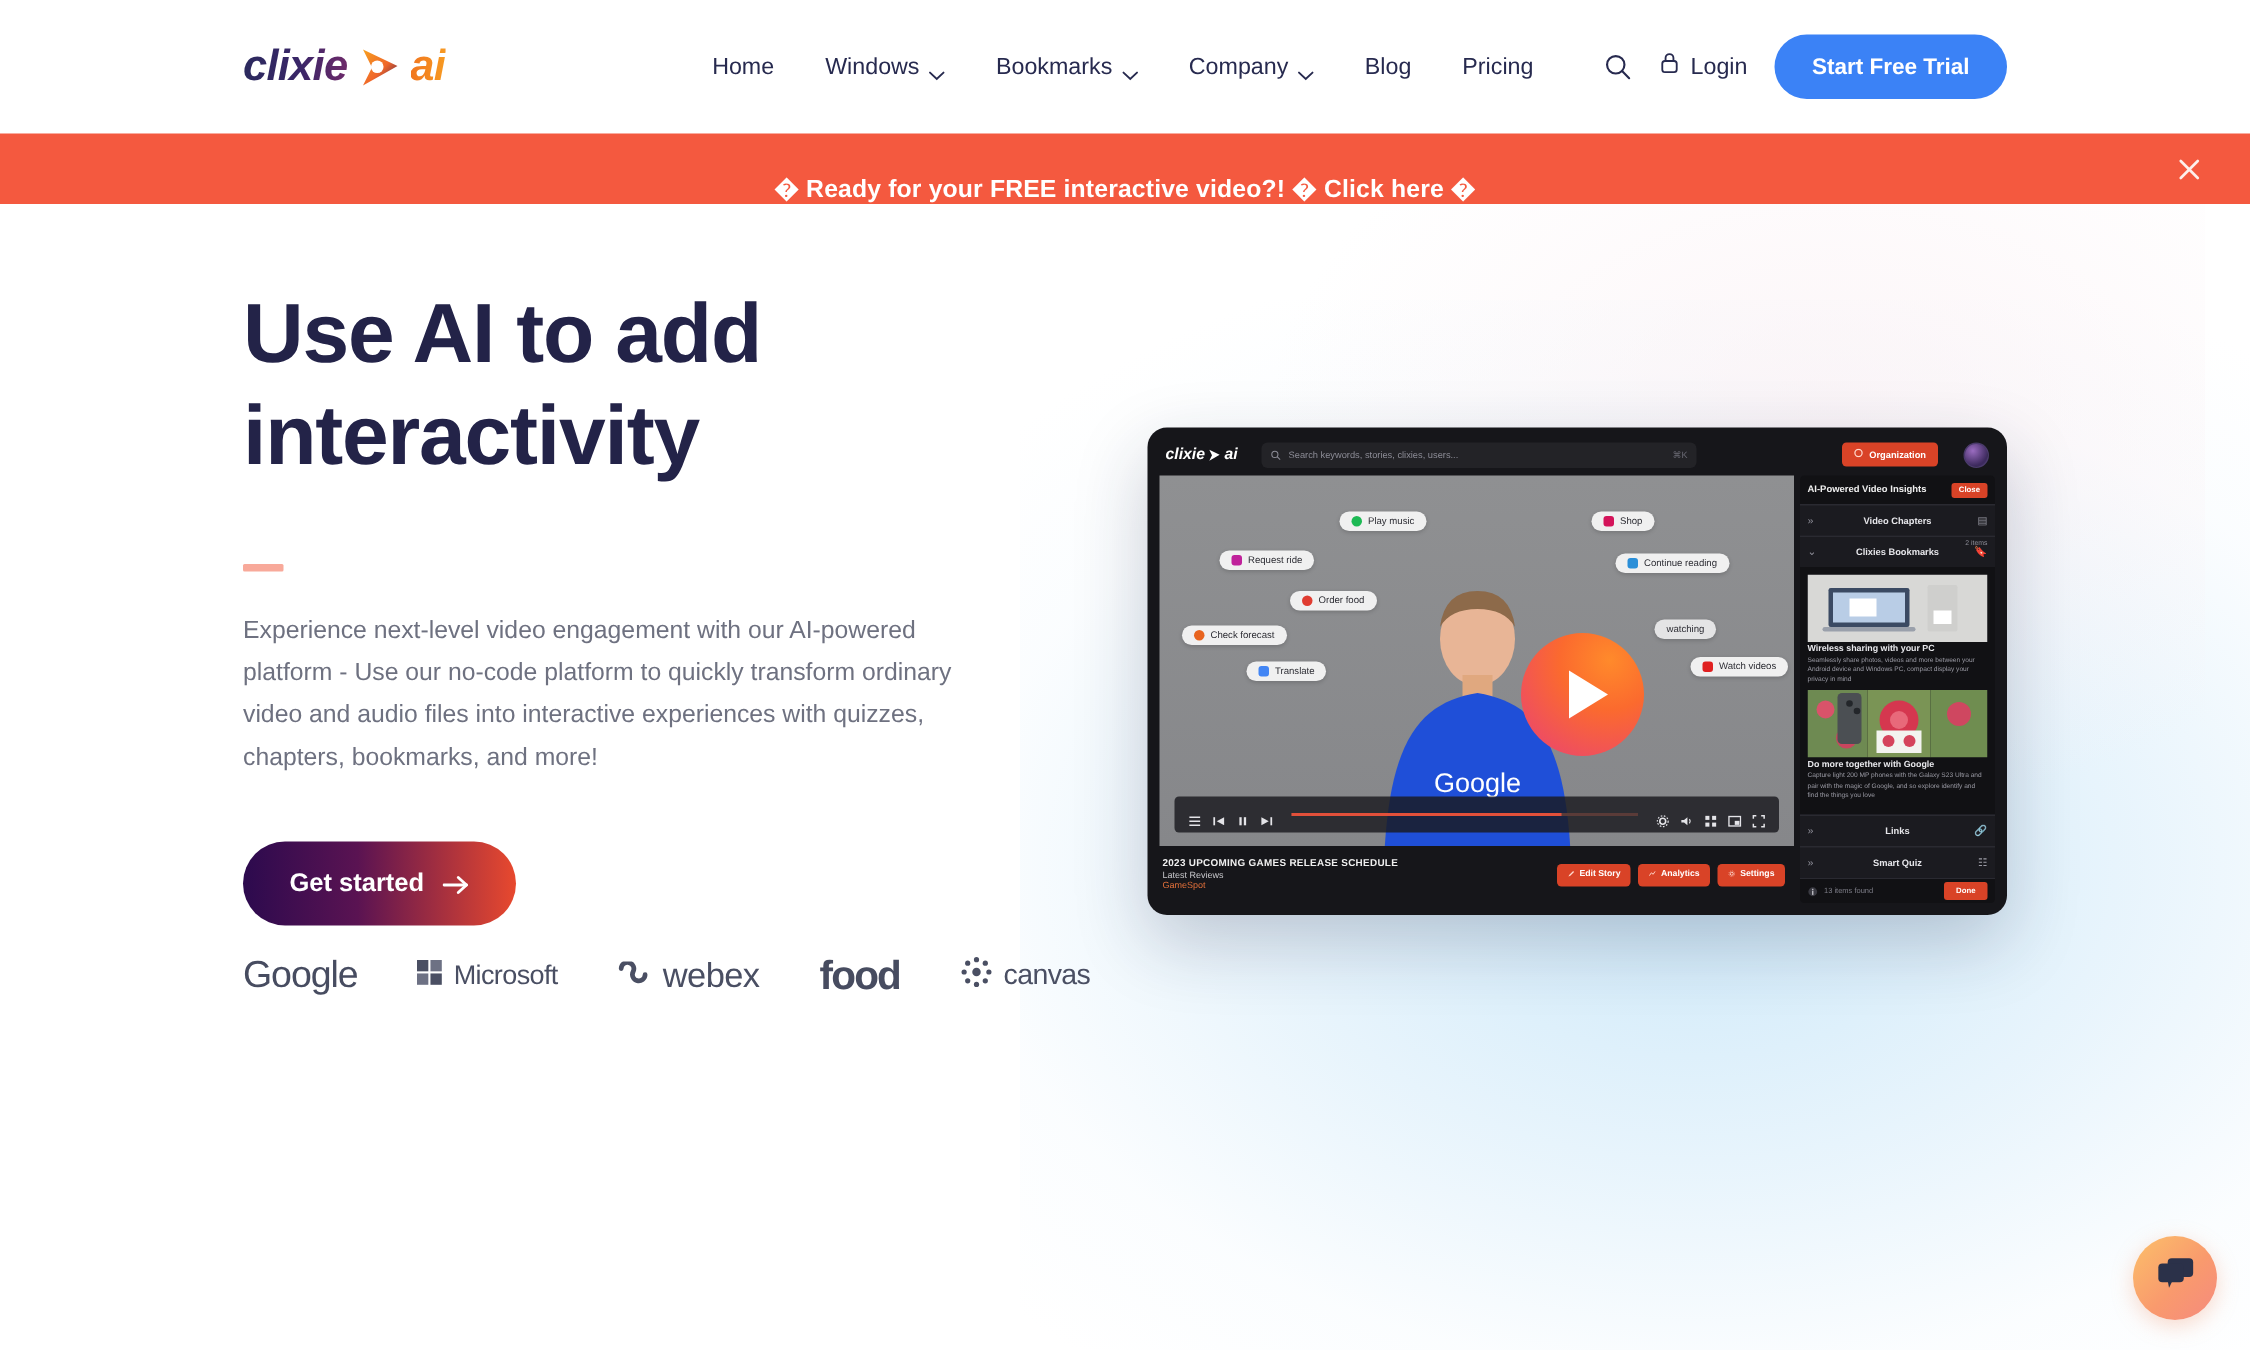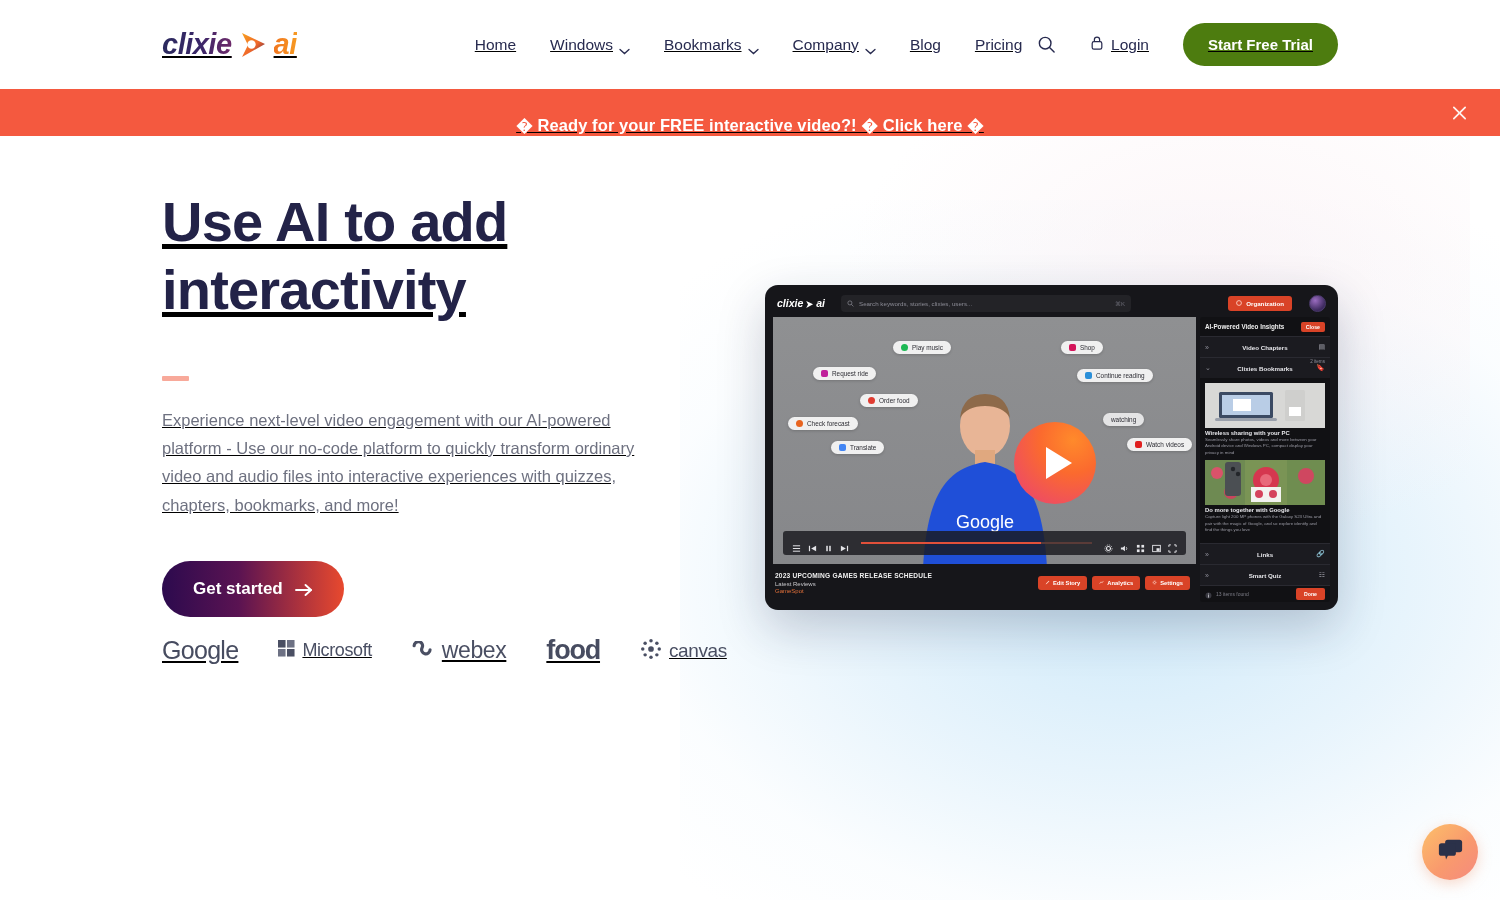--- a/index.html
+++ b/index.html
@@ -7,21 +7,20 @@
     width: 1500px; height: 900px;
     font-family: "Liberation Sans", sans-serif;
     background: #ffffff;
     overflow: hidden;
   }
   .page {
     position: relative;
     width: 1500px; height: 900px;
     background: #ffffff;
     overflow: hidden;
-    text-decoration: underline;
   }
   
   .bg-glow {
     position: absolute;
     right: -180px; top: 200px;
     width: 1000px; height: 760px;
     background: radial-gradient(ellipse at 45% 50%, rgba(197,229,248,0.85) 0%, rgba(214,236,250,0.55) 38%, rgba(238,247,253,0.25) 62%, rgba(255,255,255,0) 80%);
     pointer-events: none;
   }
   .bg-glow2 {
@@ -61,29 +60,29 @@
   }
   .nav-item {
     display: flex; align-items: center; gap: 6px;
     font-size: 15.5px; color: #272a4f; cursor: pointer;
     white-space: nowrap;
   }
   .chev { width: 11px; height: 7px; display: block; }
 
   .header-right {
     margin-left: auto;
-    display: flex; align-items: center; gap: 34px;
+    display: flex; align-items: center; gap: 18px;
   }
   .icon-btn { cursor: pointer; display: flex; align-items: center; }
   .login-link {
     display: flex; align-items: center; gap: 7px;
     font-size: 15.5px; color: #272a4f; cursor: pointer;
   }
   .cta-btn {
-    background: #4d7c0f; color: #ffffff;
+    background: #3b82f6; color: #ffffff;
     font-size: 15px; font-weight: 700;
     border: none; border-radius: 999px;
     padding: 13px 25px; cursor: pointer;
     white-space: nowrap;
   }
 
   
   .announce {
     position: relative; z-index: 5;
     height: 47px; background: #f4593f;

